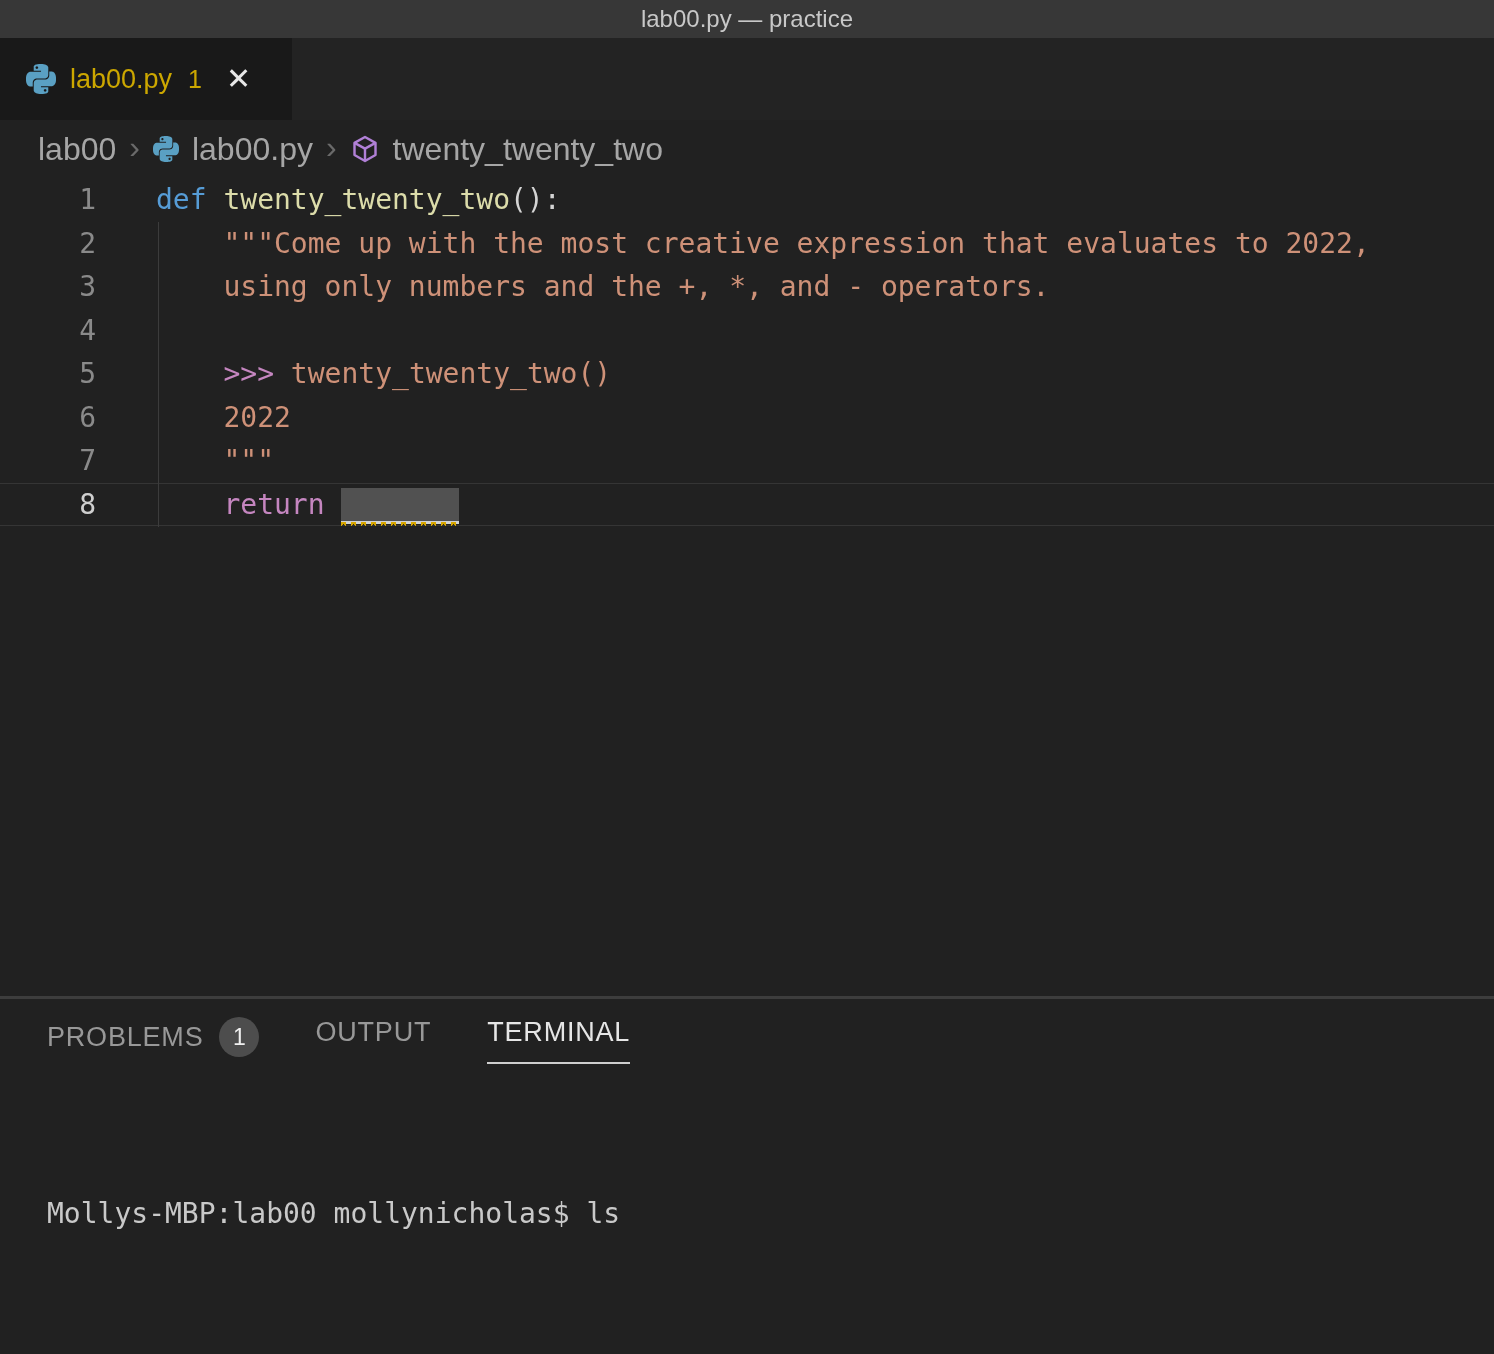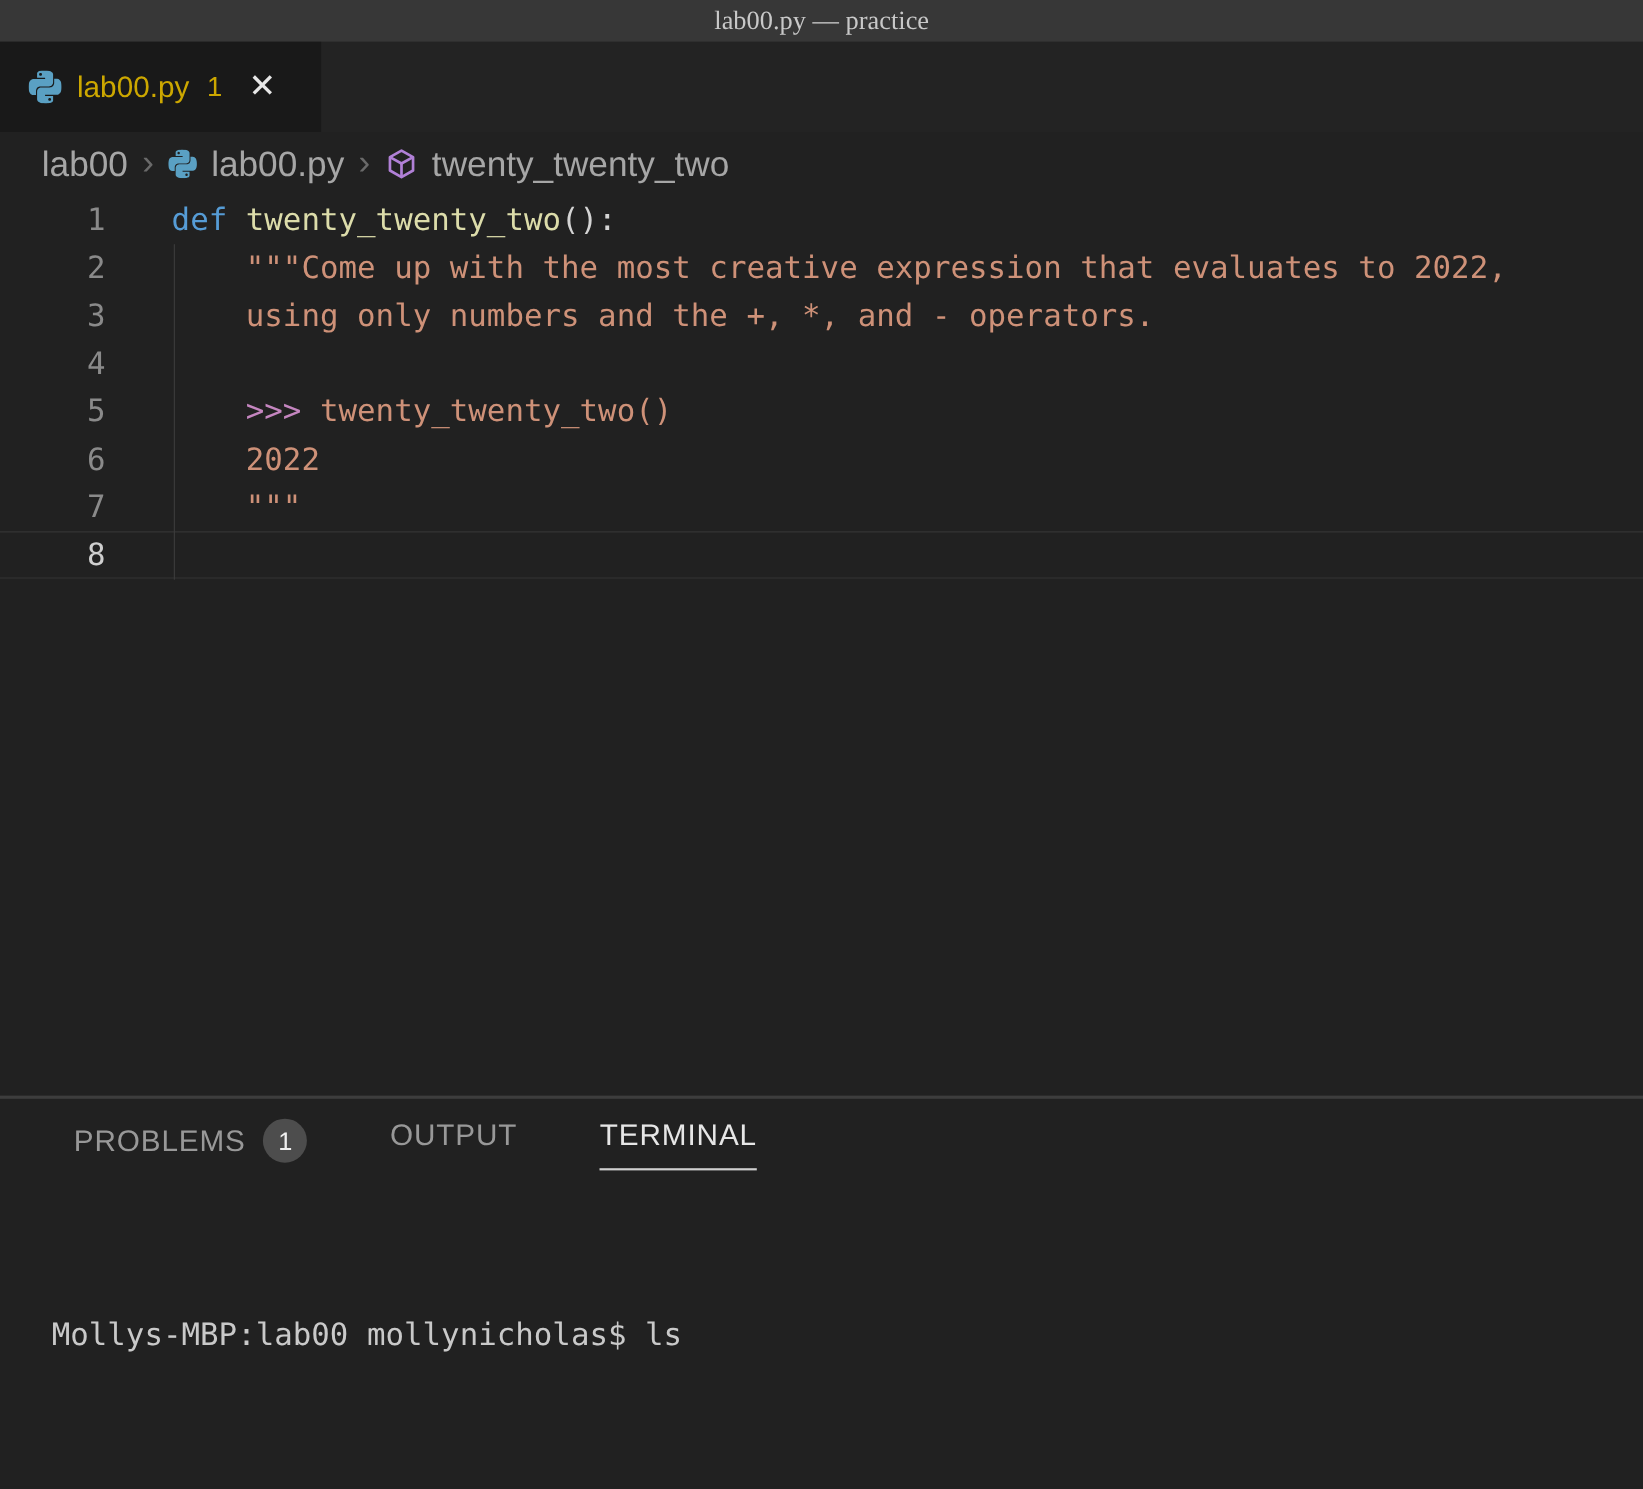--- a/index.html
+++ b/index.html
@@ -1,21 +1,21 @@
 <!DOCTYPE html>
 <html style="--titlebar-bg: #373737; --tabstrip-bg: #232323; --tab-bg: #191919; --editor-bg: #212121; --divider: #3d3d3d; --warning-gold: #cca700; --keyword-blue: #569cd6; --function-yellow: #dcdcaa; --string-salmon: #ce9178; --control-pink: #c586c0; --plain-text: #d4d4d4; --selection-gray: #515151; --squiggle-yellow: #d7a600; --python-icon-blue: #5aa0c3; --symbol-purple: #b180d7; --terminal-text: #c9c9c9;"><head>
 <meta charset="utf-8">
 <style>
   * { margin:0; padding:0; box-sizing:border-box; }
   html,body { width:1494px; height:1354px; overflow:hidden; }
   body { background:var(--editor-bg,#212121); font-family:"Liberation Sans", sans-serif; }
 
   
   .titlebar { height:38px; background:var(--titlebar-bg,#373737); display:flex; align-items:center; justify-content:center; }
-  .titlebar-text { font-size:24px; color:#c8c8c8;font-family:Liberation Serif, serif; }
+  .titlebar-text { font-size:24px; color:#c8c8c8; }
 
   
   .tabstrip { height:82px; background:var(--tabstrip-bg,#232323); display:flex; }
   .tab { width:292px; height:82px; background:var(--tab-bg,#191919); display:flex; align-items:center; padding:0 18px 0 26px; gap:14px; }
   .tab-label { font-size:27px; color:var(--warning-gold,#cca700); }
   .tab-badge { font-size:25px; color:var(--warning-gold,#cca700); margin-left:2px; }
   .tab-close { font-size:30px; color:#e8e8e8; margin-left:10px; line-height:1; }
 
   .python-icon { color:var(--python-icon-blue,#5aa0c3); display:inline-flex; }
   .ns-icon { color:var(--symbol-purple,#b180d7); display:inline-flex; }
@@ -40,21 +40,21 @@
   .tok-plain { color:var(--plain-text,#d4d4d4); }
   .tok-selwarn { background:var(--selection-gray,#515151); border-bottom:3px solid #d2d2d2; position:relative; }
   .tok-selwarn::after { content:""; position:absolute; left:0; right:0; bottom:-9px; height:8px;
       background:
         linear-gradient(135deg, var(--squiggle-yellow,#d7a600) 3px, transparent 0) 0 0 / 10px 8px repeat-x,
         linear-gradient(-135deg, var(--squiggle-yellow,#d7a600) 3px, transparent 0) 5px 0 / 10px 8px repeat-x; }
 
   
   .divider { height:3px; background:var(--divider,#3d3d3d); }
   .panel { height:352px; background:var(--editor-bg,#212121); }
-  .panel-tabs { display:flex; align-items:flex-start; gap:75px; padding:18px 0 0 67px; }
+  .panel-tabs { display:flex; align-items:flex-start; gap:56px; padding:18px 0 0 47px; }
   .panel-tab { display:flex; align-items:center; gap:16px; font-size:27px; letter-spacing:0.8px; color:#989898; padding-bottom:14px; border-bottom:2px solid transparent; }
   .panel-tab.active { color:#e6e6e6; border-bottom-color:#cfcfcf; }
   .panel-badge { width:40px; height:40px; border-radius:50%; background:#4d4d4d; color:#efefef; font-size:23px; letter-spacing:0; display:flex; align-items:center; justify-content:center; }
 
   .terminal { margin-top:56px; padding-left:47px; font-family:"DejaVu Sans Mono", monospace; font-size:28px; line-height:34px; color:var(--terminal-text,#c9c9c9); white-space:pre; }
 </style>
 </head>
 <body>
 
 <div class="titlebar">
@@ -120,20 +120,21 @@
       <div class="code-row">
         <div class="gutter-num">6</div>
         <div class="code-text"><span class="tok-plain">    </span><span class="tok-str">2022</span></div>
       </div>
       <div class="code-row">
         <div class="gutter-num">7</div>
         <div class="code-text"><span class="tok-plain">    </span><span class="tok-str">"""</span></div>
       </div>
       <div class="code-row active">
         <div class="gutter-num">8</div>
+        <div class="code-text"><span class="tok-plain">    </span><span class="tok-ctrl">return</span><span class="tok-plain"> </span><span class="tok-selwarn">       </span></div>
       </div>
     </div>
 </div>
 
 <div class="divider"></div>
 
 <div class="panel">
   <div class="panel-tabs">
     <div class="panel-tab">
       <span>PROBLEMS</span>

